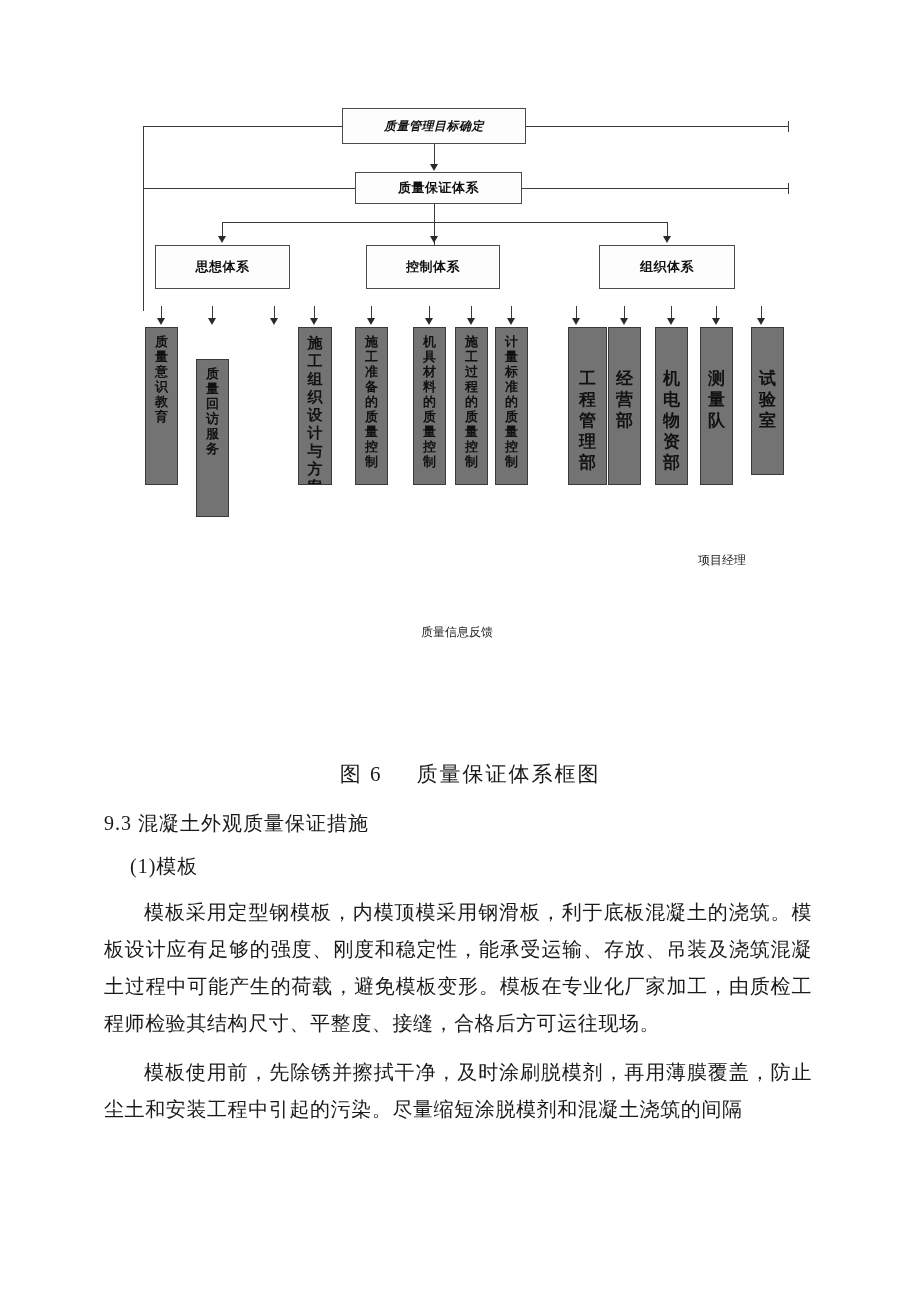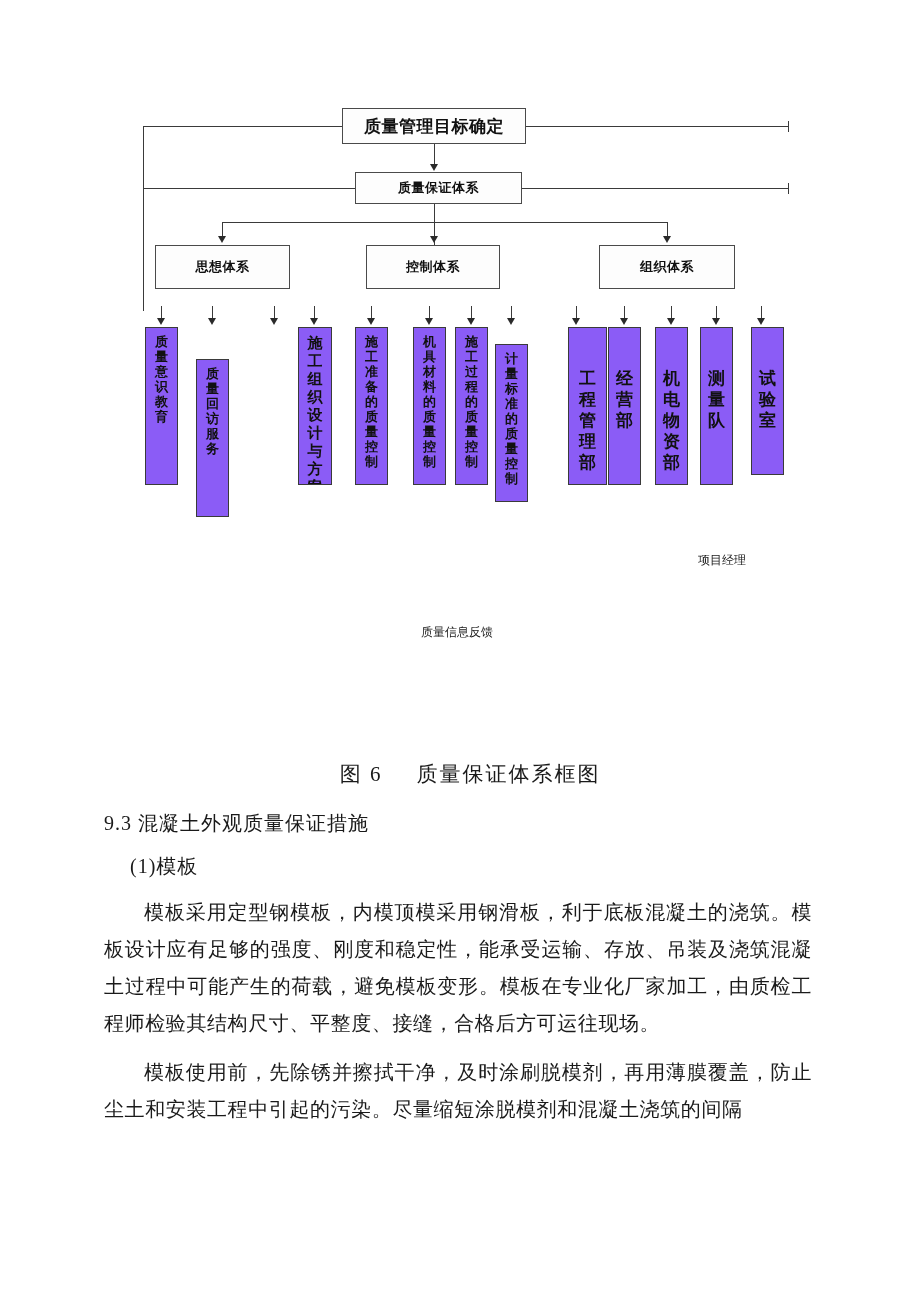--- a/index.html
+++ b/index.html
@@ -31,30 +31,31 @@
     box-sizing: border-box;
     display: flex;
     align-items: center;
     justify-content: center;
     font-family: "Liberation Sans", "DejaVu Sans", sans-serif;
     font-weight: bold;
     color: #111;
     letter-spacing: 0.5px;
   }
   .node.top {
-    font-size: 17px;
+    font-size: 12px;
+    font-style: italic;
   }
   .node.level2 {
     font-size: 13px;
   }
   
   .vnode {
     position: absolute;
     border: 1px solid #3a3a3a;
-    background: #8b5cf6;
+    background: #737373;
     box-sizing: border-box;
     overflow: hidden;
   }
   .vnode .vtext {
     position: absolute;
     left: 50%;
     top: 6px;
     transform: translateX(-50%);
     width: 22px;
     font-family: "Liberation Sans", "DejaVu Sans", sans-serif;
@@ -234,21 +235,21 @@
   </div>
   <div class="vnode" style="left:355px; top:327px; width:33px; height:158px;">
     <span class="vtext">施工准备的质量控制</span>
   </div>
   <div class="vnode" style="left:413px; top:327px; width:33px; height:158px;">
     <span class="vtext">机具材料的质量控制</span>
   </div>
   <div class="vnode" style="left:455px; top:327px; width:33px; height:158px;">
     <span class="vtext">施工过程的质量控制</span>
   </div>
-  <div class="vnode" style="left:495px; top:327px; width:33px; height:158px;margin-top:17px;">
+  <div class="vnode" style="left:495px; top:327px; width:33px; height:158px;">
     <span class="vtext">计量标准的质量控制</span>
   </div>
   <div class="vnode big" style="left:568px; top:327px; width:39px; height:158px;">
     <span class="vtext">工程管理部</span>
   </div>
   <div class="vnode big" style="left:608px; top:327px; width:33px; height:158px;">
     <span class="vtext">经营部</span>
   </div>
   <div class="vnode big" style="left:655px; top:327px; width:33px; height:158px;">
     <span class="vtext">机电物资部</span>

